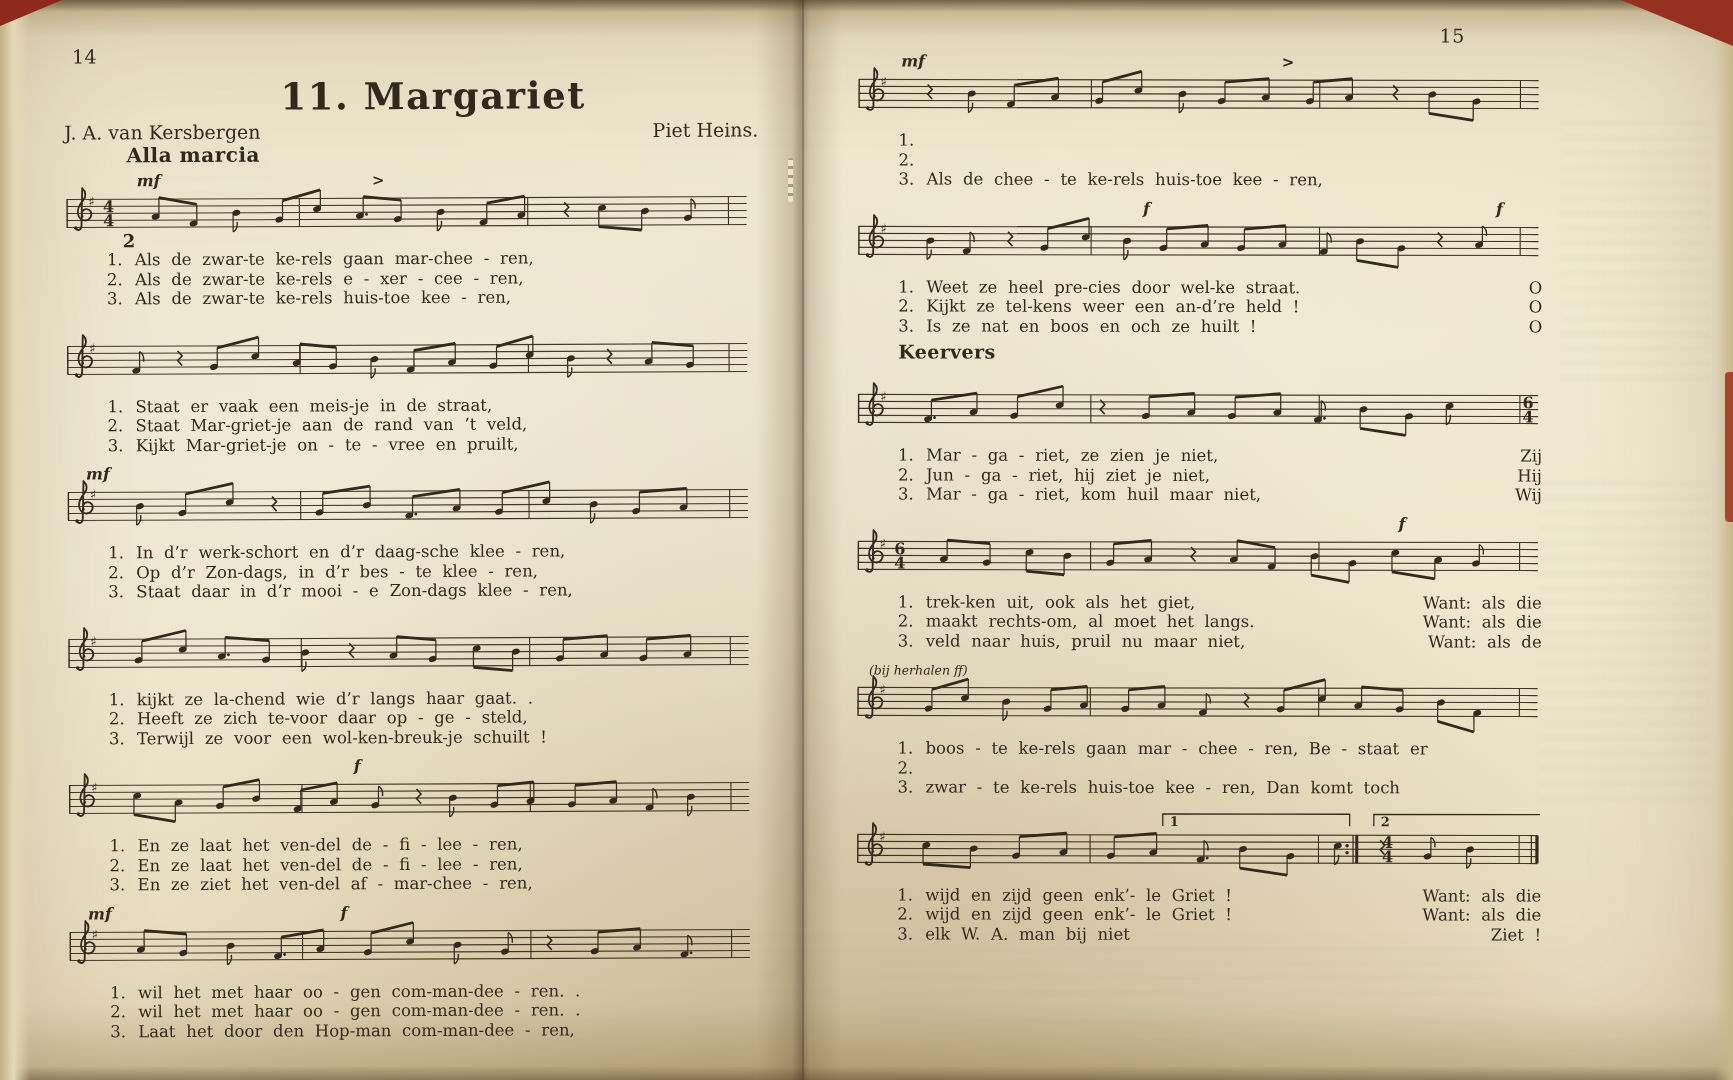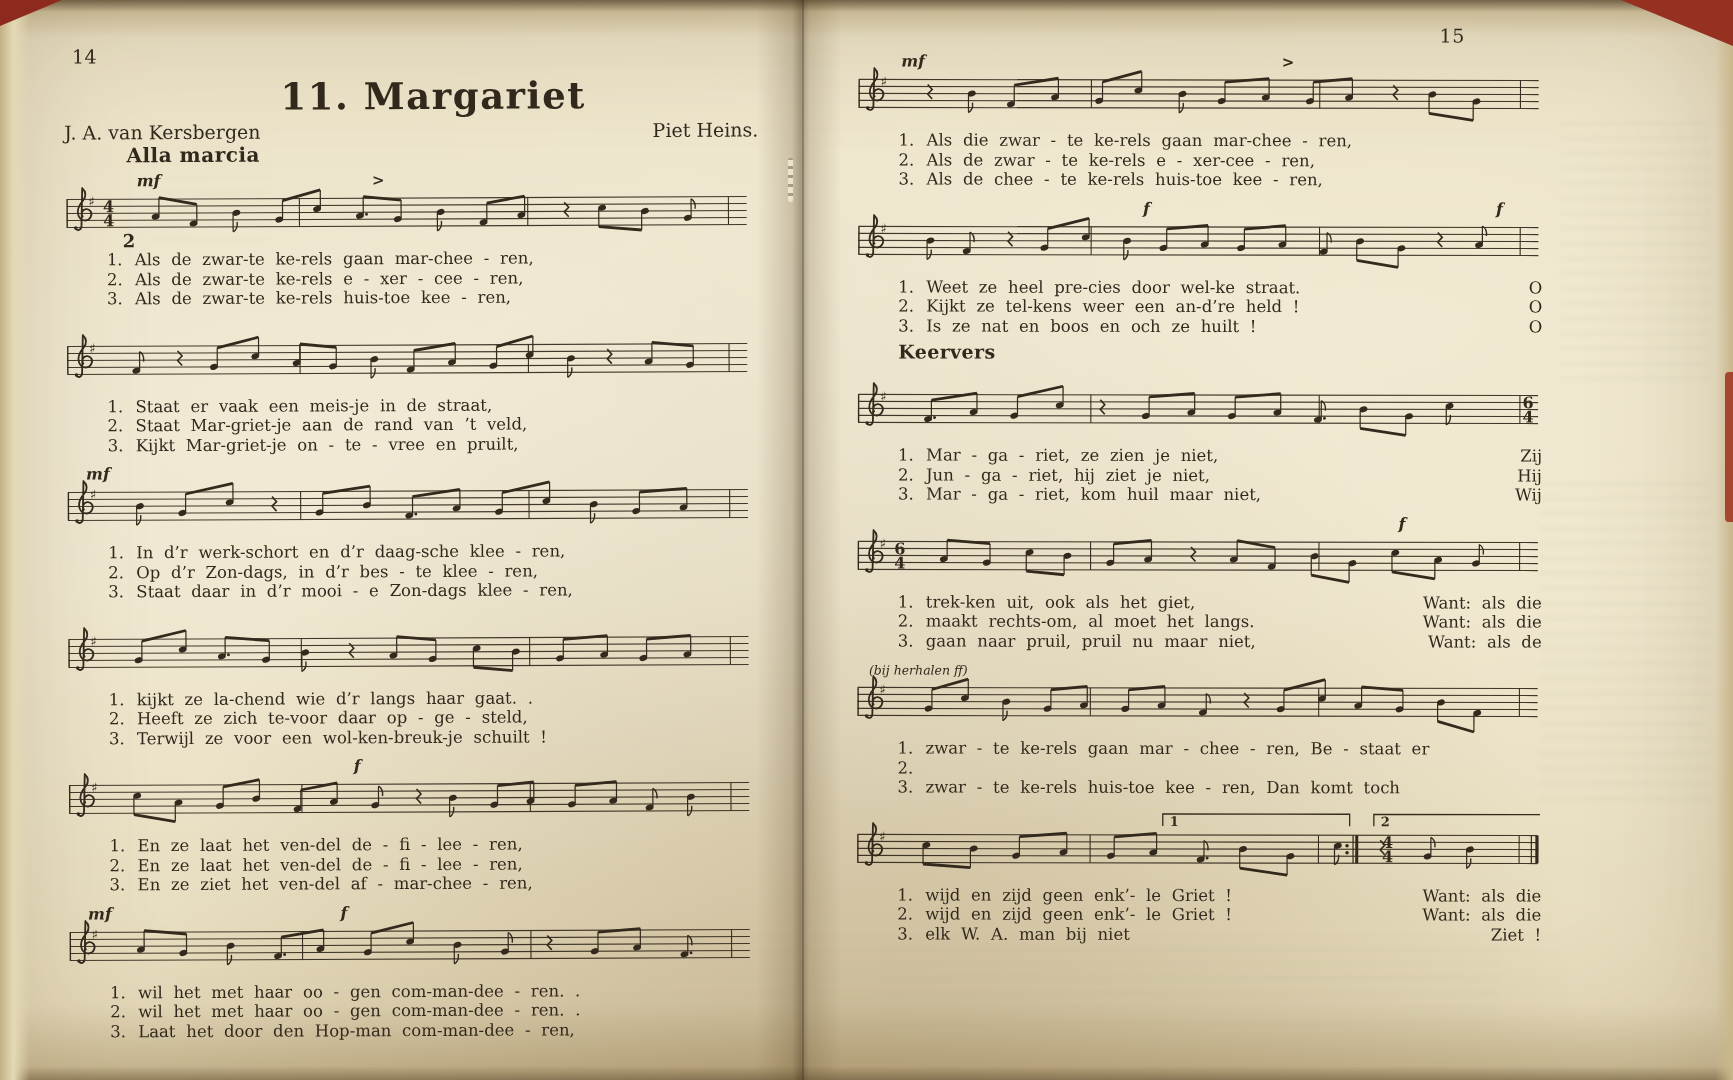--- a/index.html
+++ b/index.html
@@ -556,25 +556,23 @@
             <path d="M540.5714285714287,37 l4.5,5 l-4.5,4.5 l4.5,5" stroke="#33291c" fill="none" stroke-width="1.6"></path>
             <ellipse cx="579.7142857142858" cy="46" rx="4" ry="2.9" fill="#33291c" transform="rotate(-18 579.7142857142858 46)"></ellipse>
             <line x1="576.4142857142858" x2="576.4142857142858" y1="47" y2="65" stroke="#33291c" stroke-width="1.2"></line>
             <ellipse cx="623.8571428571429" cy="53" rx="4" ry="2.9" fill="#33291c" transform="rotate(-18 623.8571428571429 53)"></ellipse>
             <line x1="620.5571428571429" x2="620.5571428571429" y1="54" y2="72" stroke="#33291c" stroke-width="1.2"></line>
             <line x1="576.4142857142858" x2="620.5571428571429" y1="65" y2="72" stroke="#33291c" stroke-width="2.8"></line>
           </svg>
           <div class="lyrics">
             <div class="lyric-row">
               <span class="vnum">1.</span>
-              <span class="vtext">Als die zwar - te ke-rels gaan mar-chee - ren,</span>
-            </div>
-            <div class="lyric-row">
-              <span class="vnum">2.</span>
-              <span class="vtext">Als de zwar - te ke-rels e - xer-cee - ren,</span>
+            </div>
+            <div class="lyric-row">
+              <span class="vnum">2.</span>
             </div>
             <div class="lyric-row">
               <span class="vnum">3.</span>
               <span class="vtext">Als de chee - te ke-rels huis-toe kee - ren,</span>
             </div>
           </div>
         </div>
         <div class="system">
           <svg class="staff-svg" width="692" height="88">
             <line x1="6" x2="686" y1="32" y2="32" stroke="#33291c" stroke-width="1.1" opacity="0.92"></line>
@@ -781,21 +779,21 @@
               <span class="vtext">trek-ken uit, ook als het giet,</span>
               <span class="vtail">Want: als die</span>
             </div>
             <div class="lyric-row">
               <span class="vnum">2.</span>
               <span class="vtext">maakt rechts-om, al moet het langs.</span>
               <span class="vtail">Want: als die</span>
             </div>
             <div class="lyric-row">
               <span class="vnum">3.</span>
-              <span class="vtext">gaan naar pruil, pruil nu maar niet,</span>
+              <span class="vtext">veld naar huis, pruil nu maar niet,</span>
               <span class="vtail">Want: als de</span>
             </div>
           </div>
         </div>
         <div class="system">
           <svg class="staff-svg" width="692" height="88">
             <line x1="6" x2="686" y1="32" y2="32" stroke="#33291c" stroke-width="1.1" opacity="0.92"></line>
             <line x1="6" x2="686" y1="39" y2="39" stroke="#33291c" stroke-width="1.1" opacity="0.92"></line>
             <line x1="6" x2="686" y1="46" y2="46" stroke="#33291c" stroke-width="1.1" opacity="0.92"></line>
             <line x1="6" x2="686" y1="53" y2="53" stroke="#33291c" stroke-width="1.1" opacity="0.92"></line>
@@ -844,21 +842,21 @@
             <line x1="509.9666666666667" x2="551.3" y1="30.5" y2="34" stroke="#33291c" stroke-width="2.8"></line>
             <ellipse cx="589.3333333333334" cy="46" rx="4" ry="2.9" fill="#33291c" transform="rotate(-18 589.3333333333334 46)"></ellipse>
             <line x1="586.0333333333334" x2="586.0333333333334" y1="47" y2="65" stroke="#33291c" stroke-width="1.2"></line>
             <ellipse cx="625.6666666666667" cy="56.5" rx="4" ry="2.9" fill="#33291c" transform="rotate(-18 625.6666666666667 56.5)"></ellipse>
             <line x1="622.3666666666668" x2="622.3666666666668" y1="57.5" y2="75.5" stroke="#33291c" stroke-width="1.2"></line>
             <line x1="586.0333333333334" x2="622.3666666666668" y1="65" y2="75.5" stroke="#33291c" stroke-width="2.8"></line>
           </svg>
           <div class="lyrics">
             <div class="lyric-row">
               <span class="vnum">1.</span>
-              <span class="vtext">zwar - te ke-rels gaan mar - chee - ren, Be - staat er</span>
+              <span class="vtext">boos - te ke-rels gaan mar - chee - ren, Be - staat er</span>
             </div>
             <div class="lyric-row">
               <span class="vnum">2.</span>
             </div>
             <div class="lyric-row">
               <span class="vnum">3.</span>
               <span class="vtext">zwar - te ke-rels huis-toe kee - ren, Dan komt toch</span>
             </div>
           </div>
         </div>

